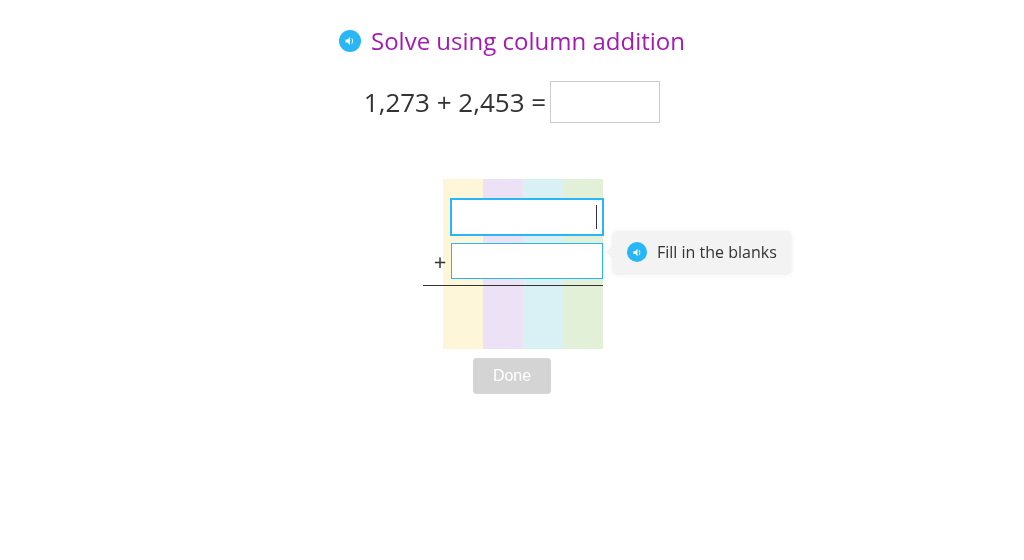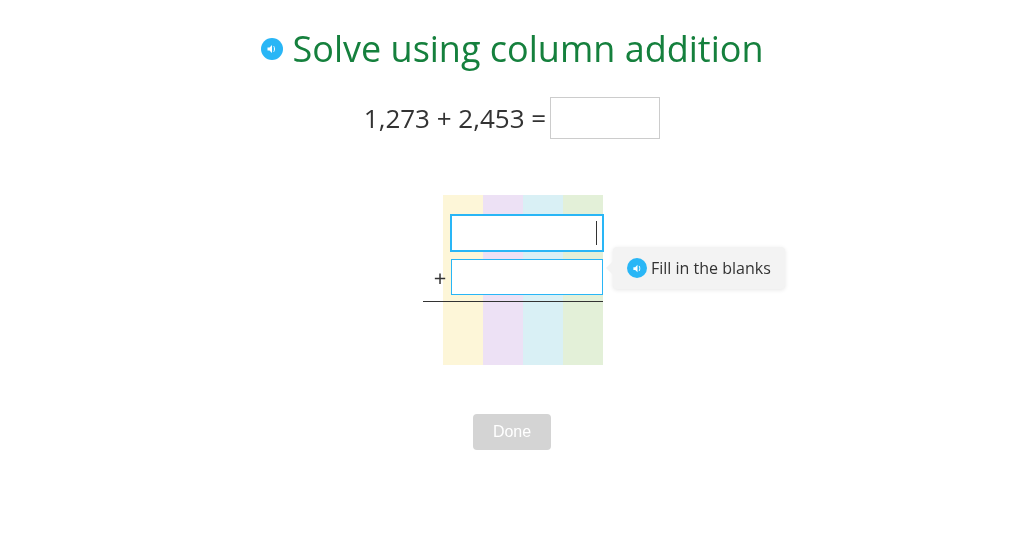--- a/index.html
+++ b/index.html
@@ -26,22 +26,22 @@
       height: 22px;
       background: #29b6f6;
       border-radius: 50%;
       display: flex;
       align-items: center;
       justify-content: center;
       flex-shrink: 0;
     }
     .audio-icon svg { display: block; }
     .title-text {
-      font-size: 36px;
-      color: #15803d;
+      font-size: 24px;
+      color: #a21caf;
       font-weight: 400;
     }
     .equation-row {
       margin-top: 24px;
       display: flex;
       align-items: center;
       font-size: 26px;
       color: #333;
       gap: 4px;
     }
@@ -111,21 +111,21 @@
     }
     .tooltip {
       position: absolute;
       left: 192px;
       top: 52px;
       background: #f3f3f3;
       border-radius: 4px;
       padding: 10px 14px;
       display: flex;
       align-items: center;
-      gap: 4px;
+      gap: 10px;
       box-shadow: 0 1px 4px rgba(0,0,0,0.1);
     }
     .tooltip::before {
       content: "";
       position: absolute;
       left: -7px;
       top: 50%;
       transform: translateY(-50%);
       border-top: 7px solid transparent;
       border-bottom: 7px solid transparent;
@@ -134,21 +134,21 @@
     .tooltip-text {
       font-size: 16px;
       color: #333;
       white-space: nowrap;
     }
     .tooltip .audio-icon {
       width: 20px;
       height: 20px;
     }
     .done-button {
-      margin-top: 106px;
+      margin-top: 66px;
       background: #d4d4d4;
       color: #fff;
       border: none;
       border-radius: 4px;
       padding: 9px 20px;
       font-size: 16px;
       cursor: default;
     }
     .caret {
       position:absolute;

